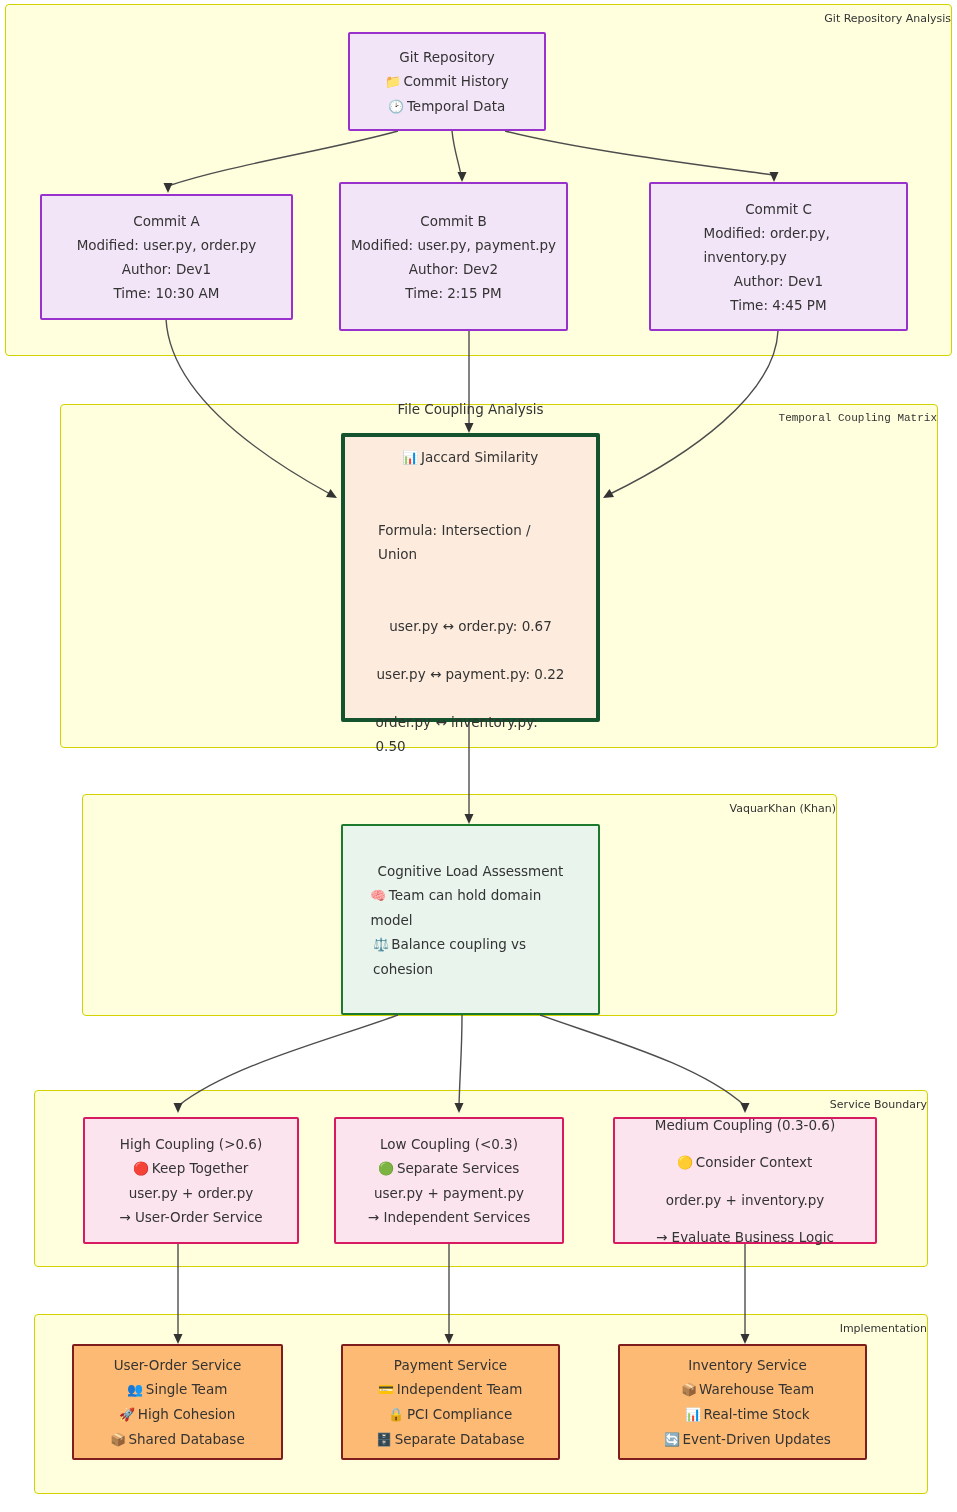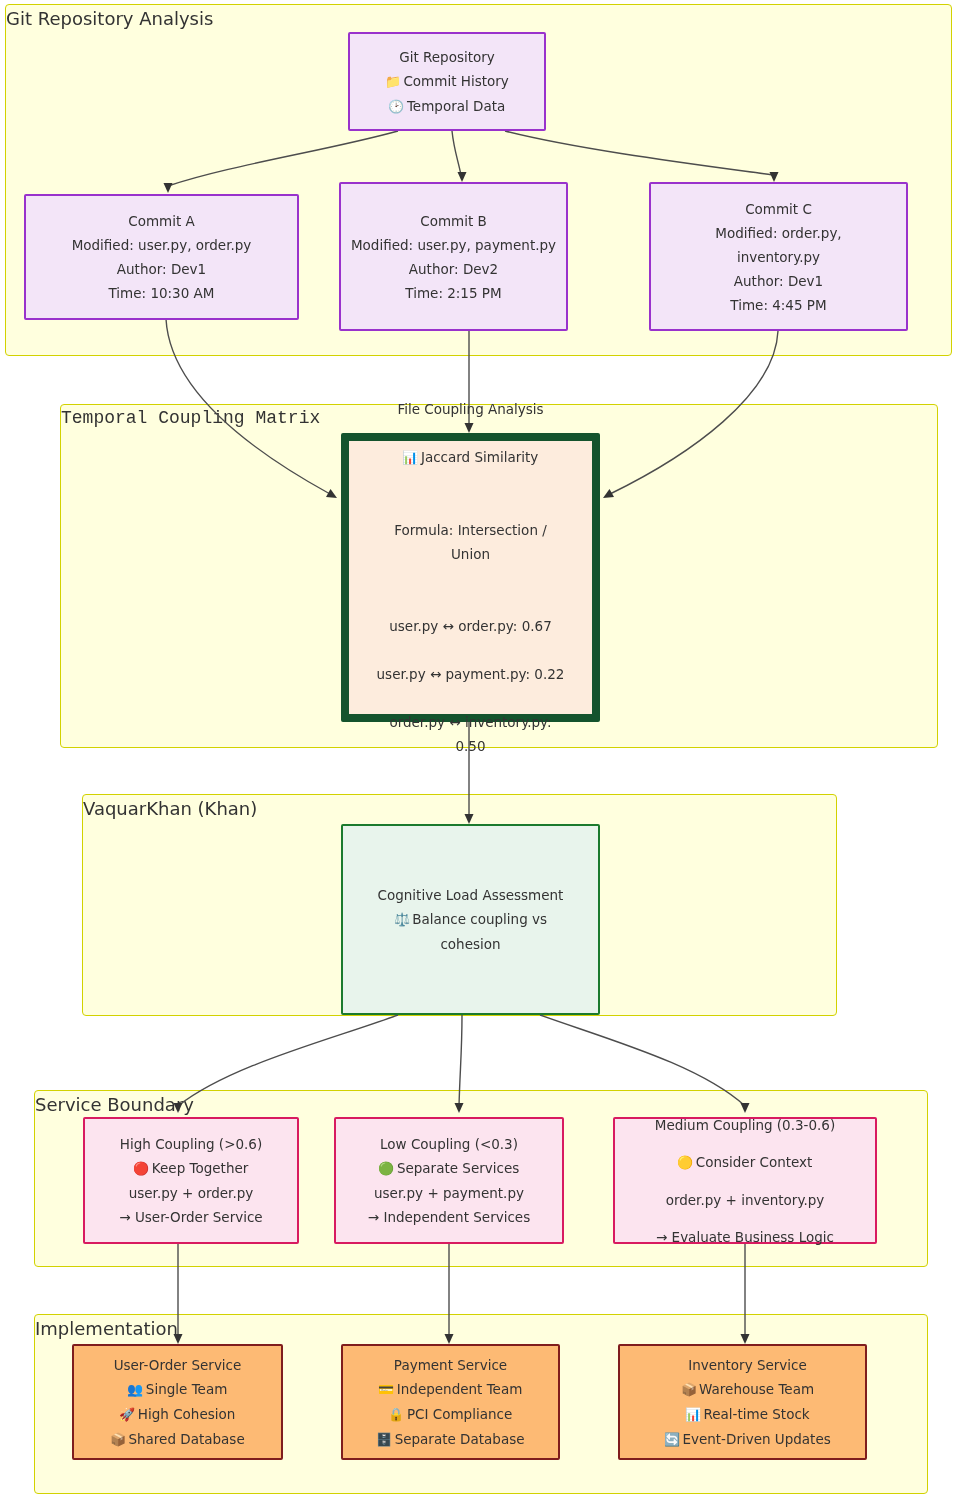--- a/index.html
+++ b/index.html
@@ -20,35 +20,34 @@
     background: #ffffde;
     border: 1px solid #d2d200;
     border-radius: 4px;
     box-sizing: border-box;
   }
   .cluster-label {
     position: absolute;
     top: 5px;
     left: 0;
     width: 100%;
-    text-align: left;
-    font-size: 18px;
+    text-align: right;
+    font-size: 11px;
     color: #333333;
     line-height: 17px;
     white-space: nowrap;
   }
   .node {
     position: absolute;
     box-sizing: border-box;
     border-radius: 2px;
     display: flex;
     flex-direction: column;
     align-items: center;
     justify-content: center;
-    text-align: center;
     font-size: 13.5px;
     color: #333333;
     padding: 4px 6px;
   }
   .node .line {
     line-height: 24px;
     white-space: nowrap;
   }
   .node .line.wrap {
     white-space: normal;
@@ -56,21 +55,21 @@
   }
   .node .spacer { height: 18px; }
   .ico {
     display: inline-block;
     margin-right: 2px;
     font-size: 13px;
   }
 
   
   .n-purple { background: #f3e5f8; border: 2px solid #9932cc; }
-  .n-orange { background: #fdecdd; border: 8px solid #14532d; gap: 24px; }
+  .n-orange { background: #fdecdd; border: 4px solid #14532d; gap: 24px; }
   .n-green  { background: #e8f4ec; border: 2px solid #1b7a2e; }
   .n-pink   { background: #fce4ef; border: 2px solid #d81b60; }
   .n-blue   { background: #fdba74; border: 2px solid #7f1d1d; }
 
   svg.edges {
     position: absolute;
     left: 0; top: 0;
     width: 957px; height: 1512px;
     pointer-events: none;
   }
@@ -147,21 +146,21 @@
   <div class="node n-purple" style="left:348px; top:32px; width:198px; height:99px;">
     <div class="line">Git Repository</div>
     <div class="line">
       <span class="ico">📁</span><span>Commit History</span>
     </div>
     <div class="line">
       <span class="ico">🕑</span><span>Temporal Data</span>
     </div>
   </div>
 
-  <div class="node n-purple" style="left:24px; top:194px; width:275px; height:126px;">
+  <div class="node n-purple" style="left:40px; top:194px; width:253px; height:126px;">
     <div class="line">Commit A</div>
     <div class="line">Modified: user.py, order.py</div>
     <div class="line">Author: Dev1</div>
     <div class="line">Time: 10:30 AM</div>
   </div>
 
   <div class="node n-purple" style="left:339px; top:182px; width:229px; height:149px;">
     <div class="line">Commit B</div>
     <div class="line wrap">Modified: user.py, payment.py</div>
     <div class="line">Author: Dev2</div>
@@ -183,20 +182,23 @@
     <div class="spacer"></div>
     <div class="line wrap" style="max-width:185px;">Formula: Intersection / Union</div>
     <div class="spacer"></div>
     <div class="line wrap" style="max-width:190px;">user.py ↔ order.py: 0.67</div>
     <div class="line wrap" style="max-width:190px;">user.py ↔ payment.py: 0.22</div>
     <div class="line wrap" style="max-width:190px;">order.py ↔ inventory.py: 0.50</div>
   </div>
 
   <div class="node n-green" style="left:341px; top:824px; width:259px; height:191px;">
     <div class="line">Cognitive Load Assessment</div>
+    <div class="line wrap" style="max-width:200px;">
+      <span class="ico">🧠</span><span>Team can hold domain model</span>
+    </div>
     <div class="line wrap" style="max-width:195px;">
       <span class="ico">⚖️</span><span>Balance coupling vs cohesion</span>
     </div>
   </div>
 
   <div class="node n-pink" style="left:83px; top:1117px; width:216px; height:127px;">
     <div class="line">High Coupling (&gt;0.6)</div>
     <div class="line">
       <span class="ico">🔴</span><span>Keep Together</span>
     </div>

